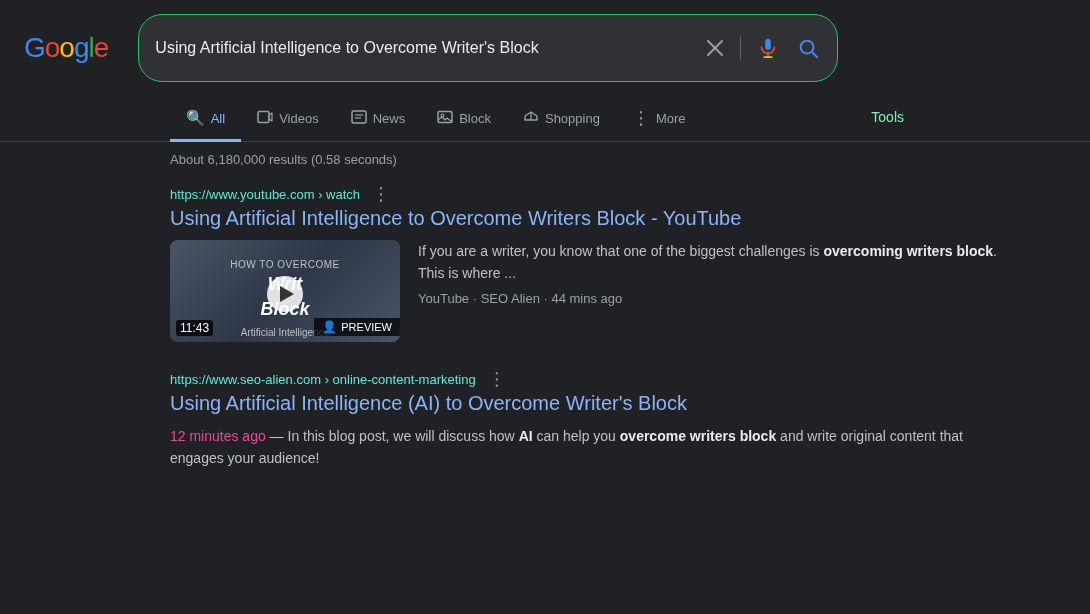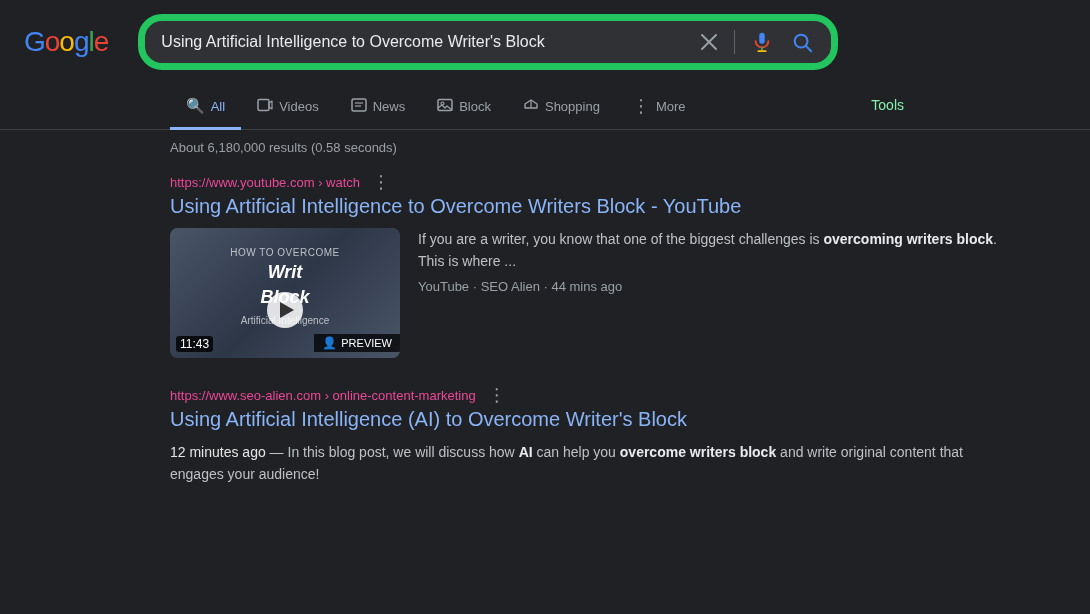--- a/index.html
+++ b/index.html
@@ -32,23 +32,23 @@
     .logo-o1 { color: #ea4335; }
     .logo-o2 { color: #fbbc05; }
     .logo-g2 { color: #4285f4; }
     .logo-l { color: #34a853; }
     .logo-e { color: #ea4335; }
 
     .search-bar {
       display: flex;
       align-items: center;
       background: #303134;
-      border: 7px solid #22c55e;
+      border: 1px solid #22c55e;
       border-radius: 24px;
-      padding: 8px 16px;
+      padding: 20px 16px;
       flex: 1;
       max-width: 700px;
       gap: 10px;
     }
 
     .search-input {
       background: transparent;
       border: none;
       outline: none;
       color: #e8eaed;
@@ -161,21 +161,21 @@
       gap: 8px;
       margin-bottom: 4px;
     }
 
     .result-url {
       color: #bdc1c6;
       font-size: 13px;
     }
 
     .result-url span {
-      color: #ec4899;
+      color: #5eead4;
       margin-top: 12px;
     }
 
     .kebab-btn {
       cursor: pointer;
       color: #9aa0a6;
       font-size: 18px;
       background: none;
       border: none;
       padding: 0 4px;
@@ -194,21 +194,21 @@
     
     .video-result {
       display: flex;
       gap: 18px;
       align-items: flex-start;
     }
 
     .video-thumbnail {
       position: relative;
       width: 230px;
-      height: 130px;
+      height: 102px;
       border-radius: 8px;
       overflow: hidden;
       flex-shrink: 0;
       background: #3c4043;
     }
 
     .thumbnail-bg {
       width: 100%;
       height: 100%;
       background: linear-gradient(135deg, #4a5568 0%, #2d3748 50%, #4a5568 100%);
@@ -325,21 +325,21 @@
       font-size: 14px;
       line-height: 1.6;
     }
 
     .result2-snippet strong {
       color: #e8eaed;
       font-weight: bold;
     }
 
     .time-ago {
-      color: #e5e5e5;
+      color: #ec4899;
       margin-top: 8px;
     }
   </style>
 </head>
 <body>
 
 <div class="header">
 
   <div class="logo">
     <span class="logo-g">G</span><span class="logo-o1">o</span><span class="logo-o2">o</span><span class="logo-g2">g</span><span class="logo-l">l</span><span class="logo-e">e</span>

